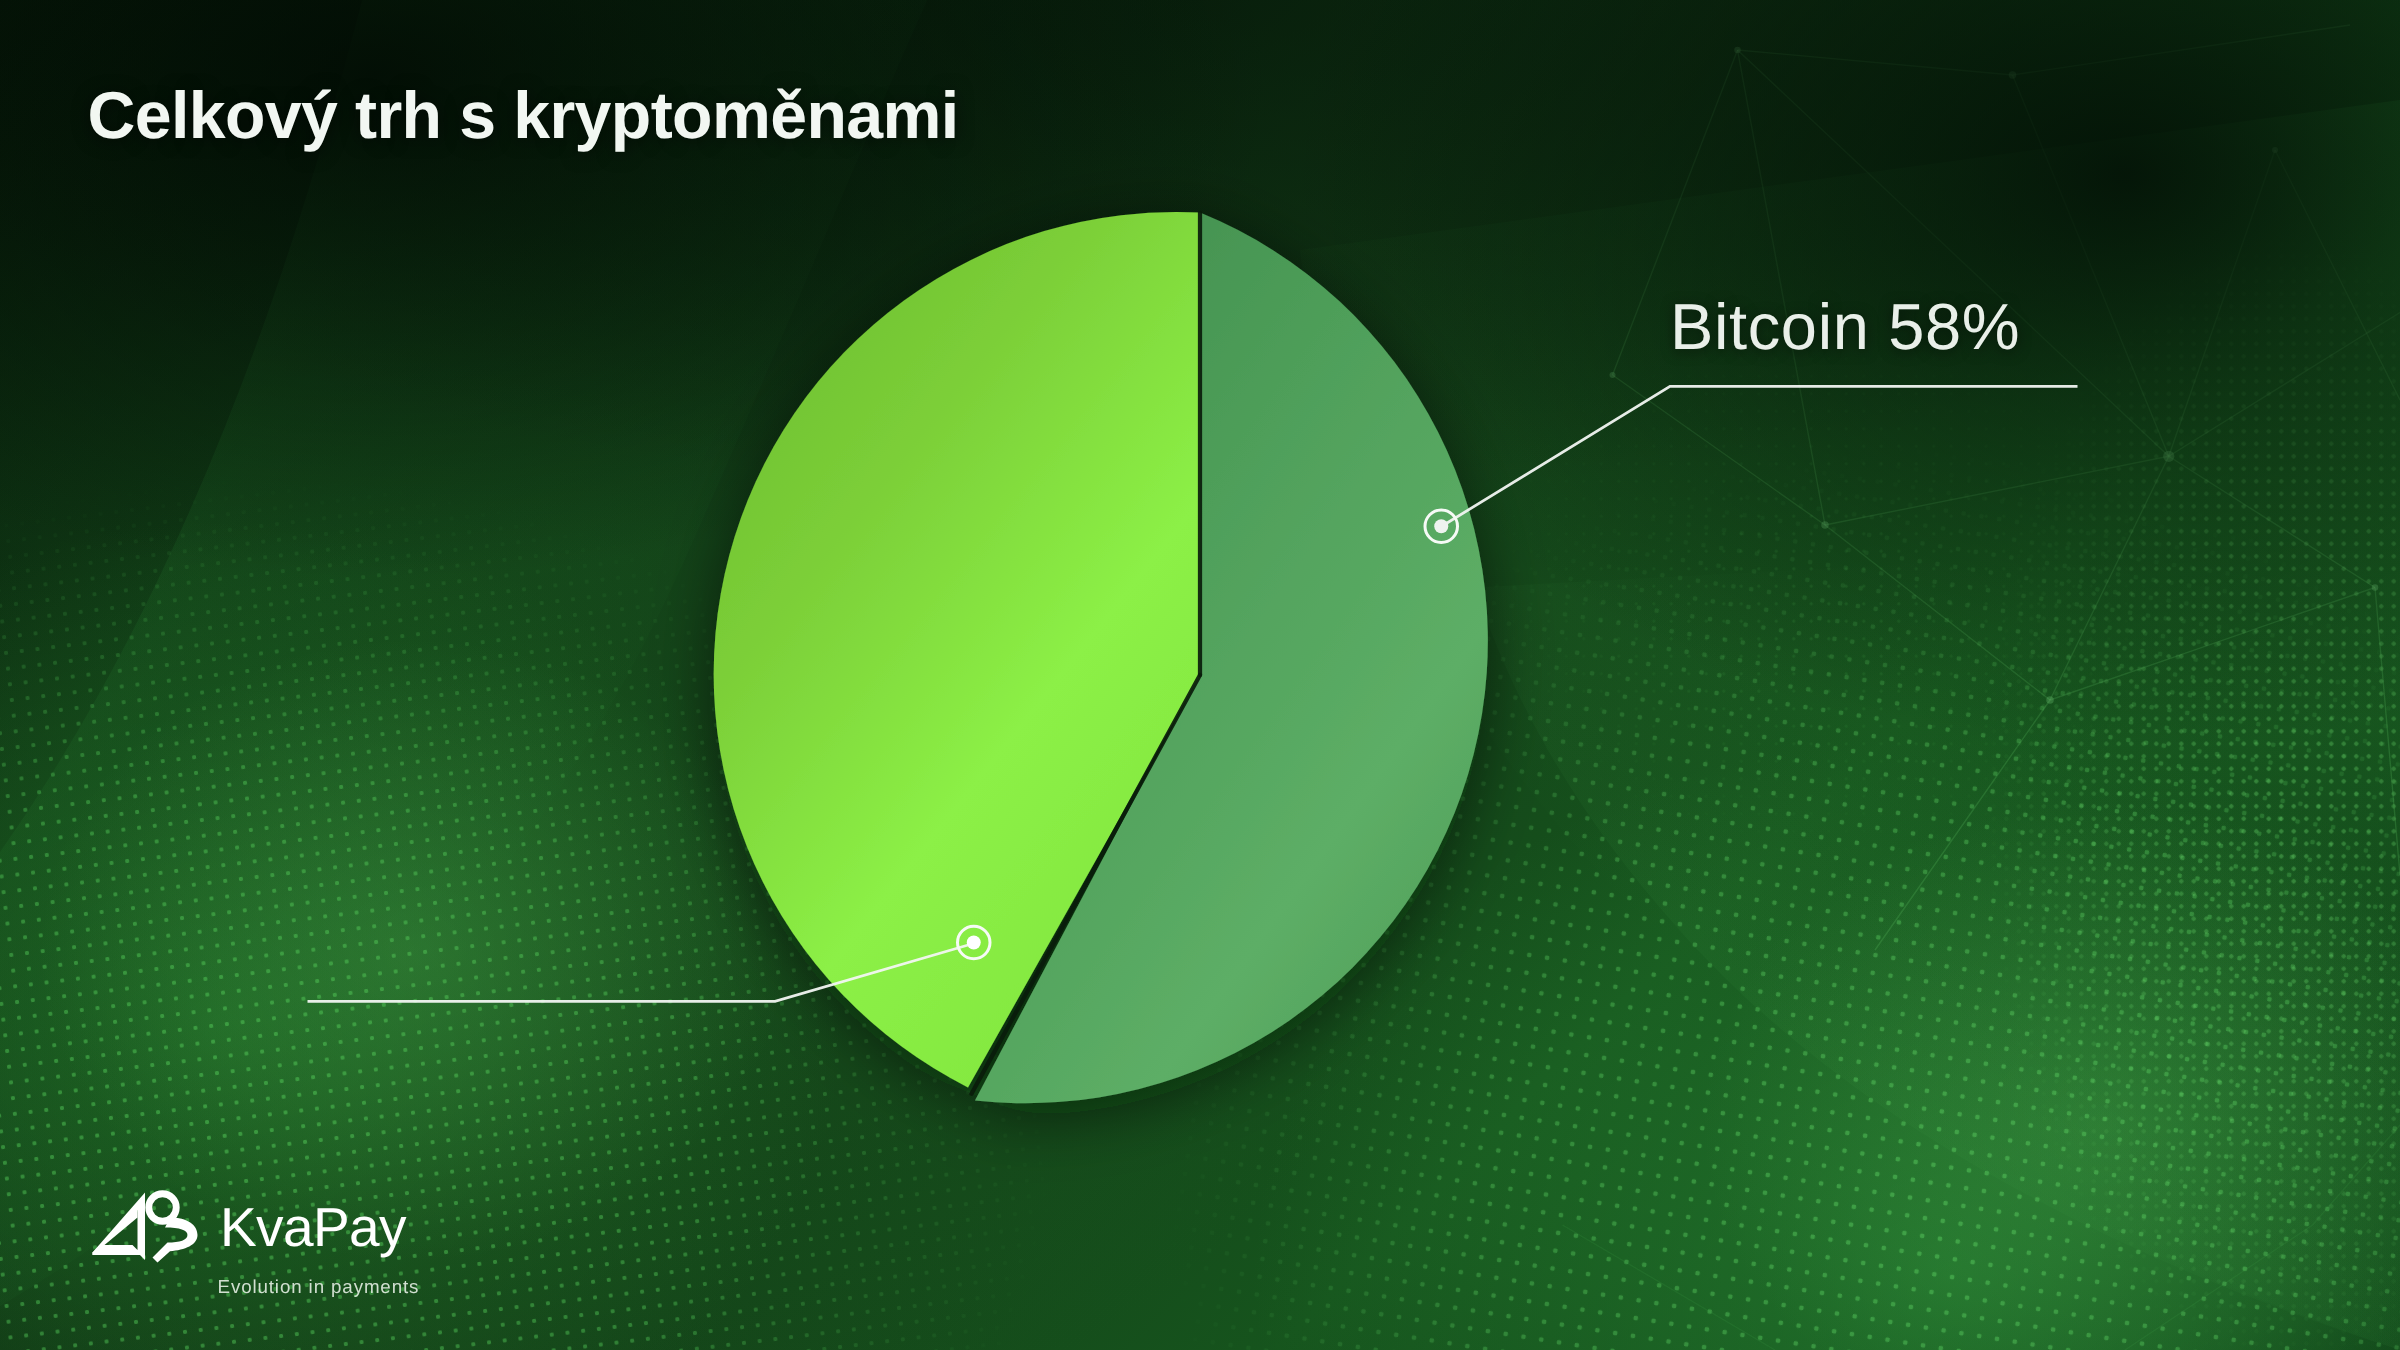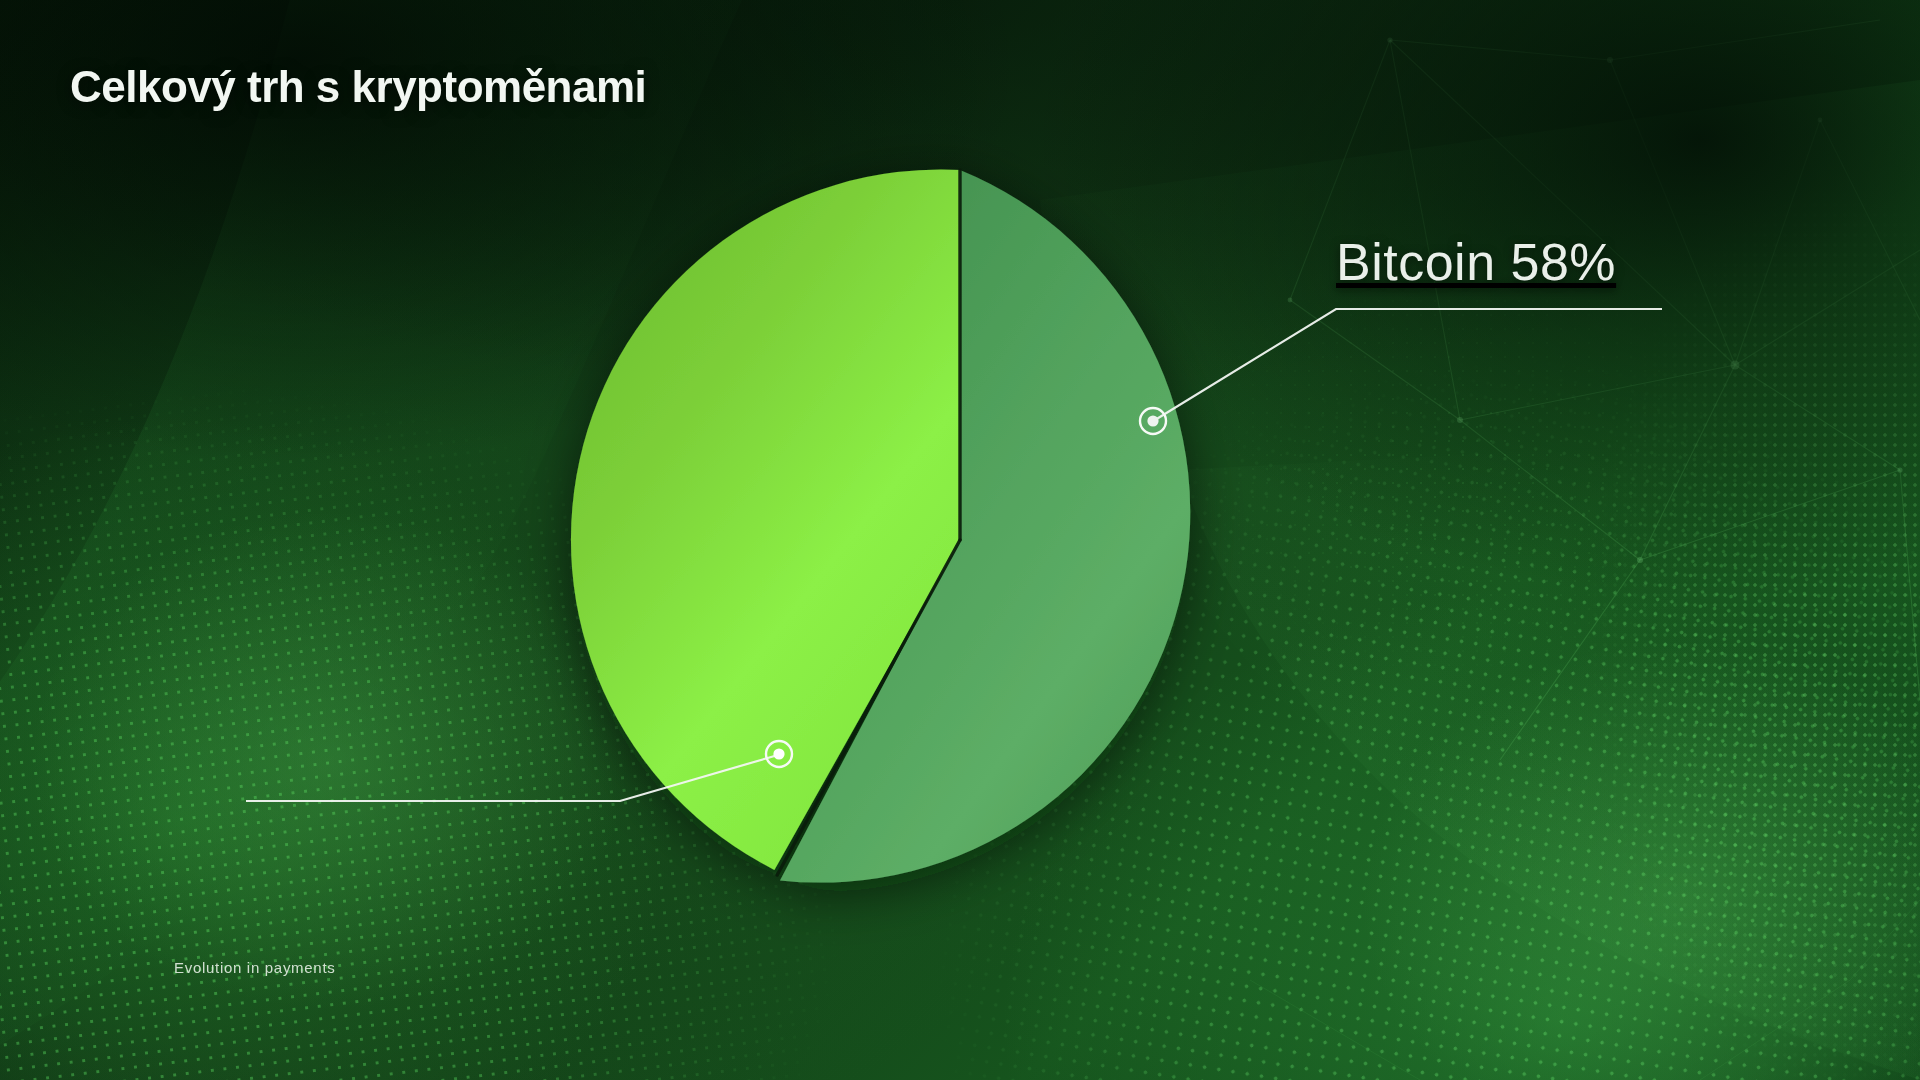--- a/index.html
+++ b/index.html
@@ -70,33 +70,33 @@
   
   .wave-svg { position:absolute; inset:0; }
 
   
   .net-svg { position:absolute; inset:0; }
 
   
   #title {
     position:absolute;
     left:70px; top:62px;
-    font-size:44px;
+    font-size:53px;
     font-weight:700;
     letter-spacing:-0.5px;
     color:#f2f7f2;
     text-shadow:0 2px 14px rgba(0,0,0,.55);
     white-space:nowrap;
   }
 
   
   #pie-wrap { position:absolute; left:0; top:0; width:1920px; height:1080px; }
 
   
-  .callout { position:absolute;text-decoration:underline; }
+  .callout { position:absolute; }
   .callout-text {
     font-size:52px;
     font-weight:400;
     letter-spacing:0.5px;
     color:#e9 efe9;
     color:#e9efe9;
     white-space:nowrap;
     text-shadow:0 2px 10px rgba(0,0,0,.5);
   }
   #callout-bitcoin { left:1336px; top:232px; }
@@ -252,16 +252,28 @@
       </g>
     </svg>
   </div>
 
   <div class="callout" id="callout-bitcoin">
     <div class="callout-text">Bitcoin 58%</div>
   </div>
 
 
   <div id="logo">
+    <div id="logo-row">
+      <svg width="92" height="62" viewBox="0 0 92 62" fill="none">
+
+        <path d="M46 2 L46 56 L40 50 L40 16 L12 44 L36 44 L44 52 L4 52 L4 50 Z" fill="#ffffff"></path>
+        <path d="M4 52 L4 50 L40 14 L40 22 Z" fill="#ffffff"></path>
+
+        <circle cx="60" cy="14" r="11" stroke="#ffffff" stroke-width="5.5" fill="none"></circle>
+
+        <path d="M66 22 C 80 22 88 28 88 36 C 88 44 78 48 66 49 L 56 58 L 52 54 L 64 42 C 74 42 80 40 80 36 C 80 32 74 30 62 30 Z" fill="#ffffff"></path>
+      </svg>
+      <div id="logo-word">KvaPay</div>
+    </div>
     <div id="logo-tagline">Evolution in payments</div>
   </div>
 
 </div>
 
 </body></html>

